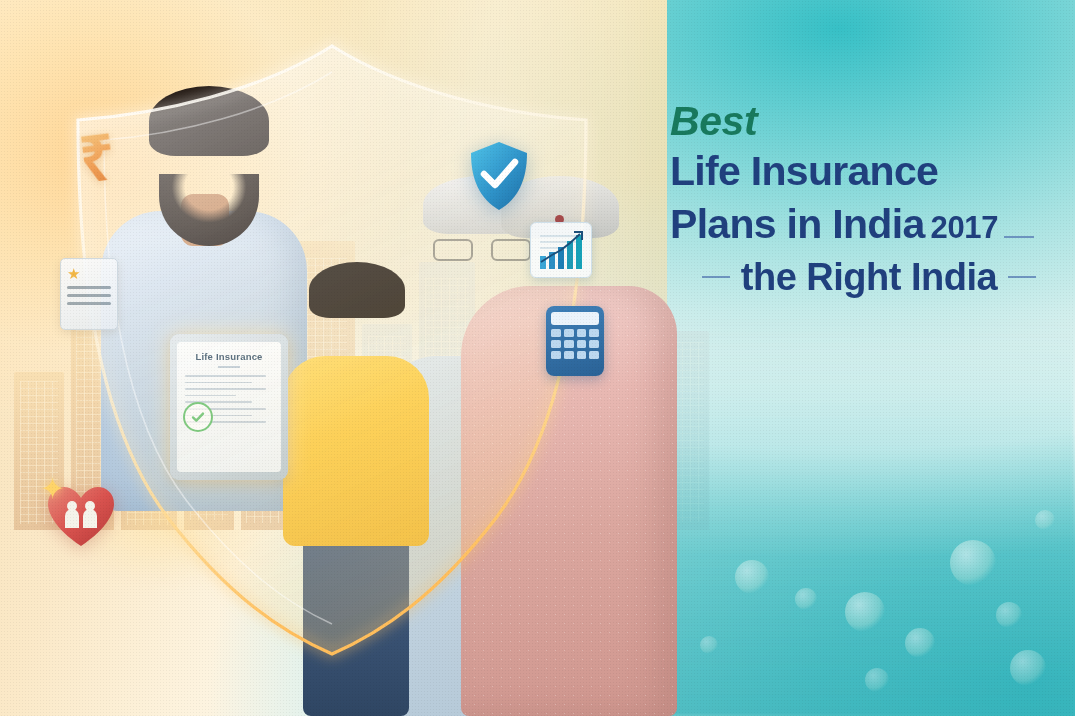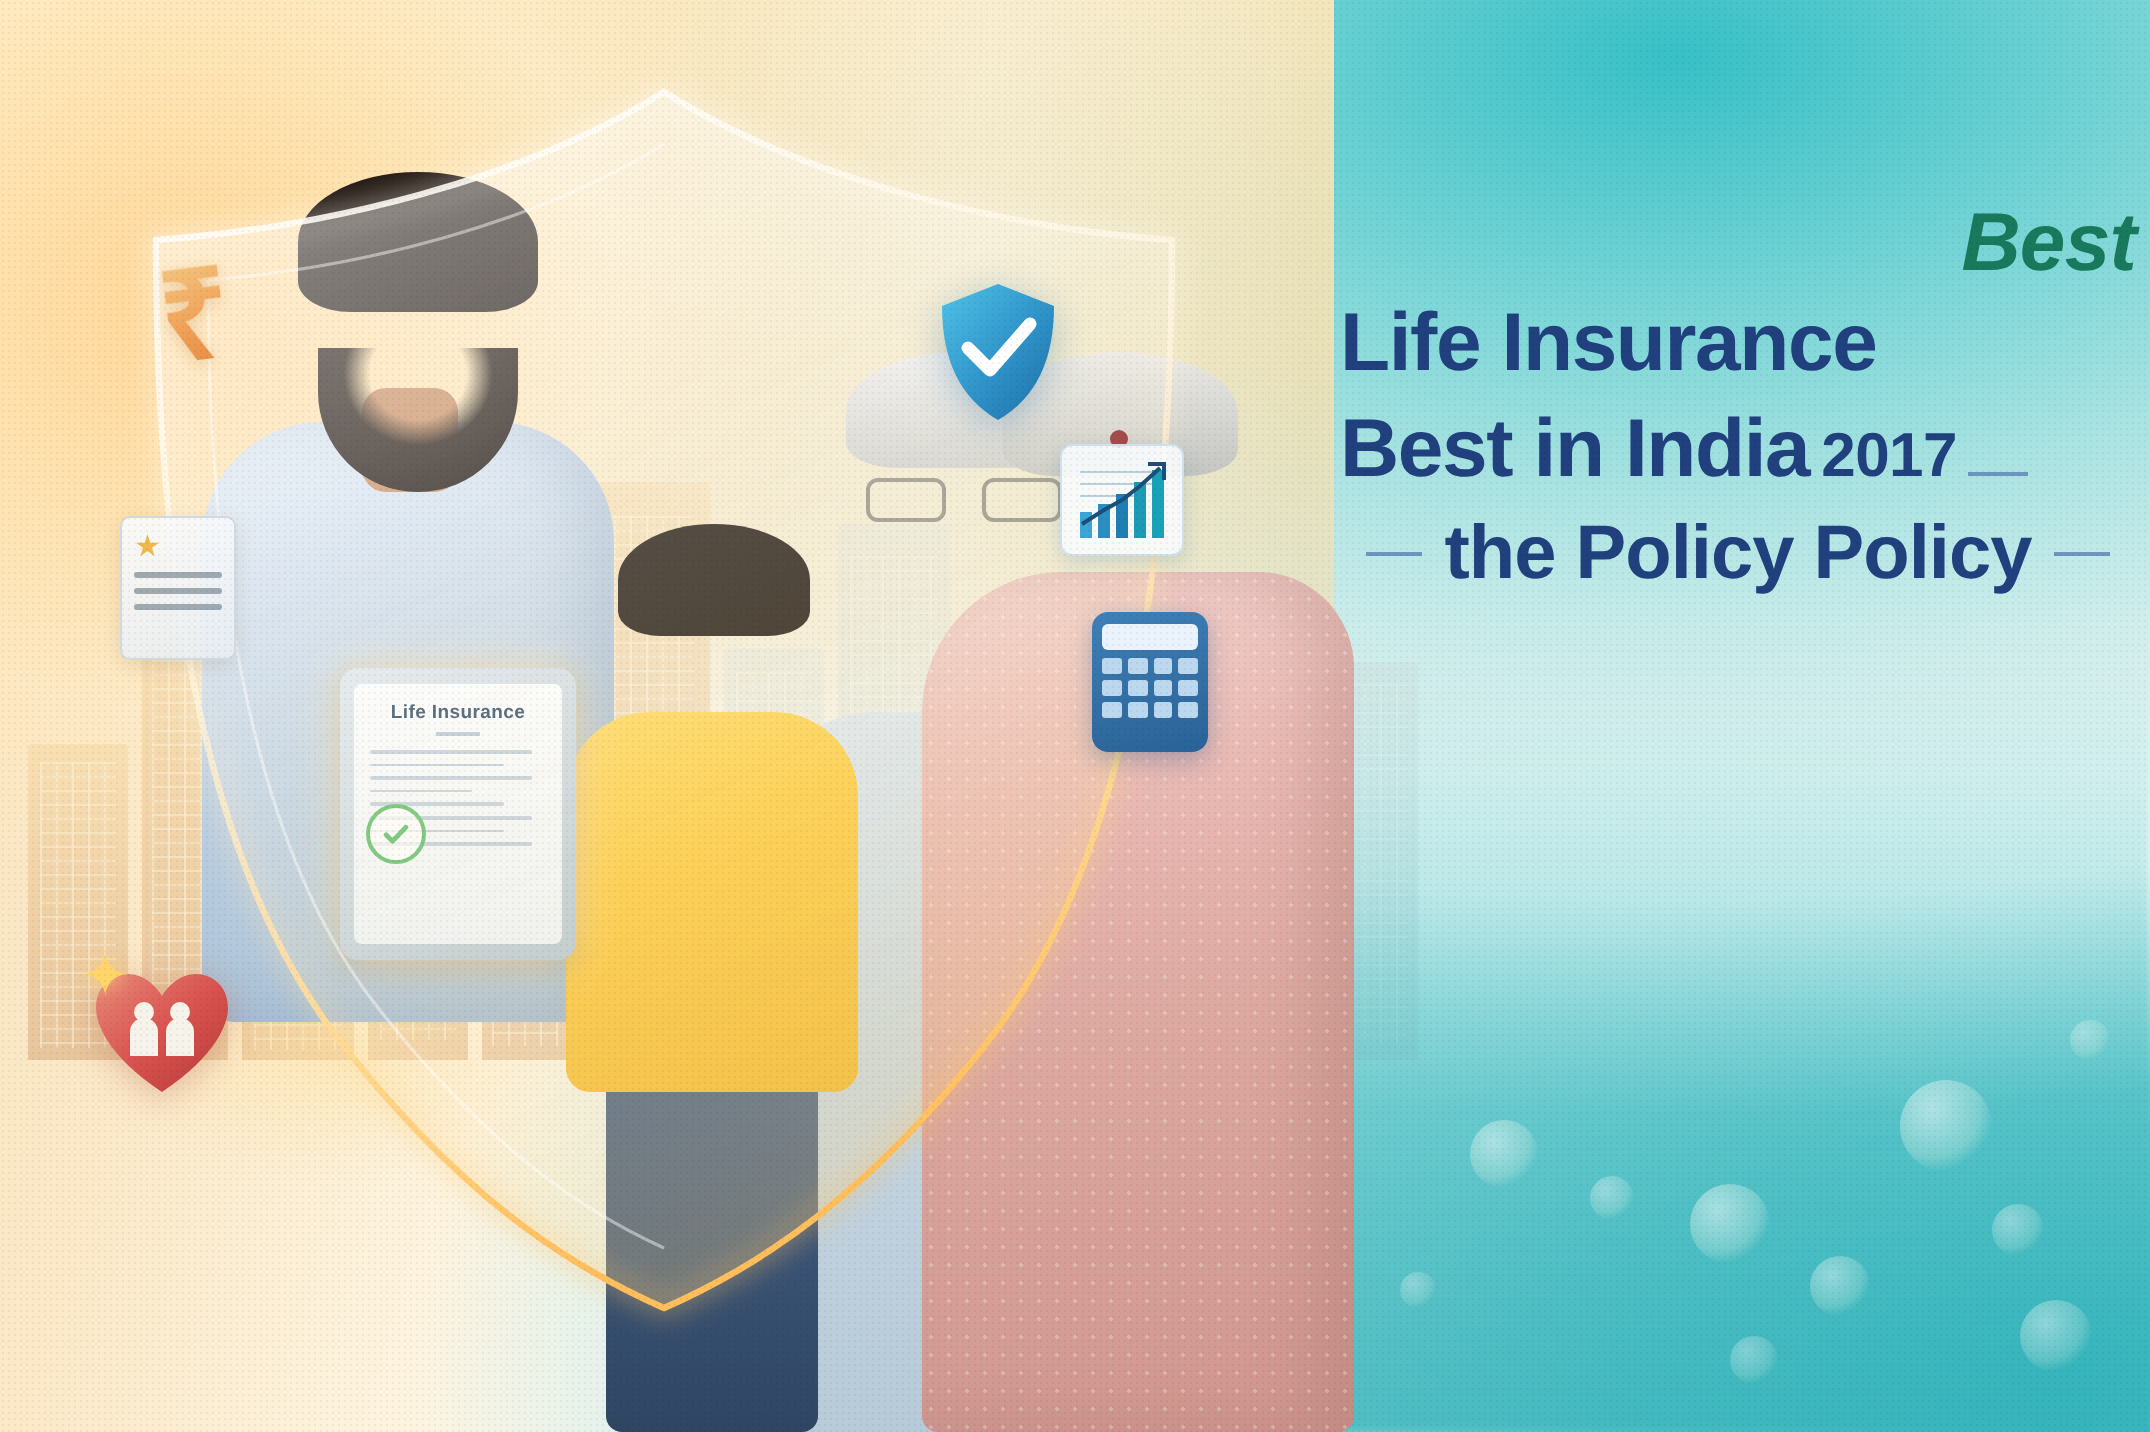--- a/index.html
+++ b/index.html
@@ -159,21 +159,21 @@
   .calc-scr{ height:13px; background:#eaf3fb; border-radius:3px; margin-bottom:4px; }
   .calc-keys{ display:grid; grid-template-columns:repeat(4,1fr); gap:3px; }
   .calc-keys i{ display:block; height:8px; background:#bcd8ef; border-radius:1.6px; }
   .heart-ic{ left:46px; top:484px; width:70px; height:66px; filter:drop-shadow(0 3px 9px rgba(180,90,70,.35)); }
   .spark{ position:absolute; left:40px; top:474px; width:42px; height:42px; color:#ffd469; font-size:30px; line-height:1;
     text-shadow:0 0 10px rgba(255,215,120,.9); }
 
   
   .copy{ position:absolute; left:670px; top:100px; width:398px; }
   .ln{ white-space:nowrap; }
-  .l-best{ font-size:41px; font-weight:700; font-style:italic; color:#18795d; letter-spacing:-.4px; line-height:1.06;text-align:right; }
+  .l-best{ font-size:41px; font-weight:700; font-style:italic; color:#18795d; letter-spacing:-.4px; line-height:1.06; }
   .l-2{ font-size:41px; font-weight:700; color:#20407e; letter-spacing:-.7px; line-height:1.30; margin-top:2px; }
   .l-3{ font-size:41px; font-weight:700; color:#20407e; letter-spacing:-.7px; line-height:1.22; display:flex; align-items:baseline; gap:6px; }
   .yr{ font-size:31px; font-weight:700; color:#20407e; letter-spacing:-.3px; }
   .dash{ display:inline-block; width:30px; height:2px; background:#5b7fb5; opacity:.8; vertical-align:middle; }
   .l-4{ font-size:39px; font-weight:700; color:#19785c; letter-spacing:-.6px; line-height:1.30; margin-top:6px; }
   .l-5{ font-size:38px; font-weight:700; color:#20407e; letter-spacing:-.5px; line-height:1.30; margin-top:4px;
         display:flex; align-items:center; justify-content:center; gap:11px; }
   .l-5 .dash{ width:28px; }
 
   .grain{ position:absolute; inset:0; pointer-events:none; opacity:.10;
@@ -378,25 +378,25 @@
           <path d="M37 44 V32 a7 7 0 0 1 14 0 V44 Z"></path>
       </g>
     </svg>
   </div>
   <div class="spark">✦</div>
 
   <div class="copy">
     <div class="ln l-best">Best</div>
     <div class="ln l-2">Life Insurance</div>
     <div class="ln l-3">
-      <span>Best in India</span>
+      <span>Plans in India</span>
       <span class="yr">2017</span>
       <span class="dash"></span>
     </div>
     <div class="ln l-5">
       <span class="dash"></span>
-      <span>the Policy Policy</span>
+      <span>the Right India</span>
       <span class="dash"></span>
     </div>
   </div>
 
   <div class="grain"></div>
 </div>
 
 </body></html>

